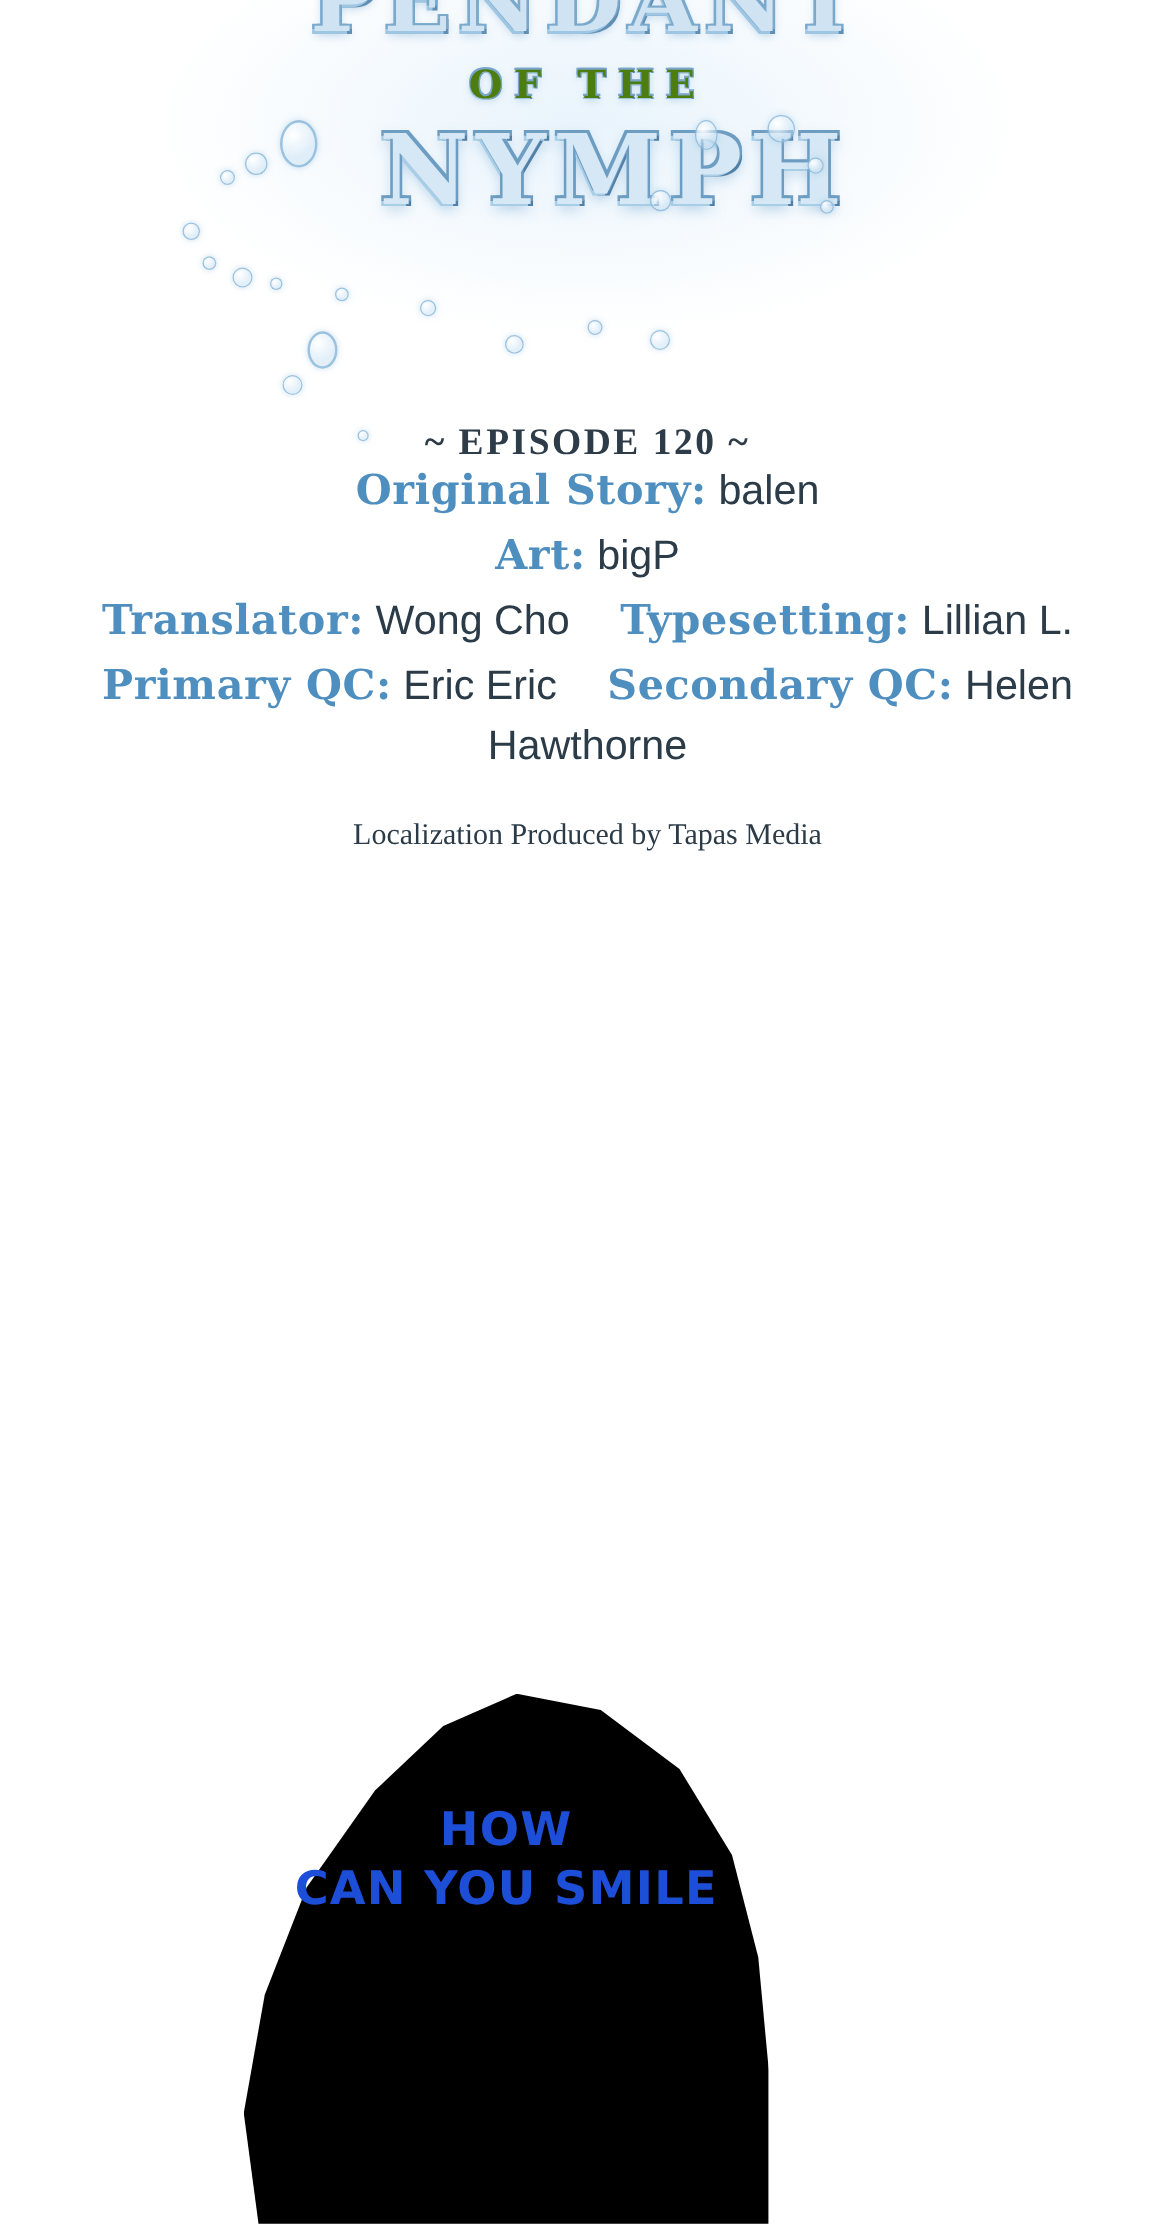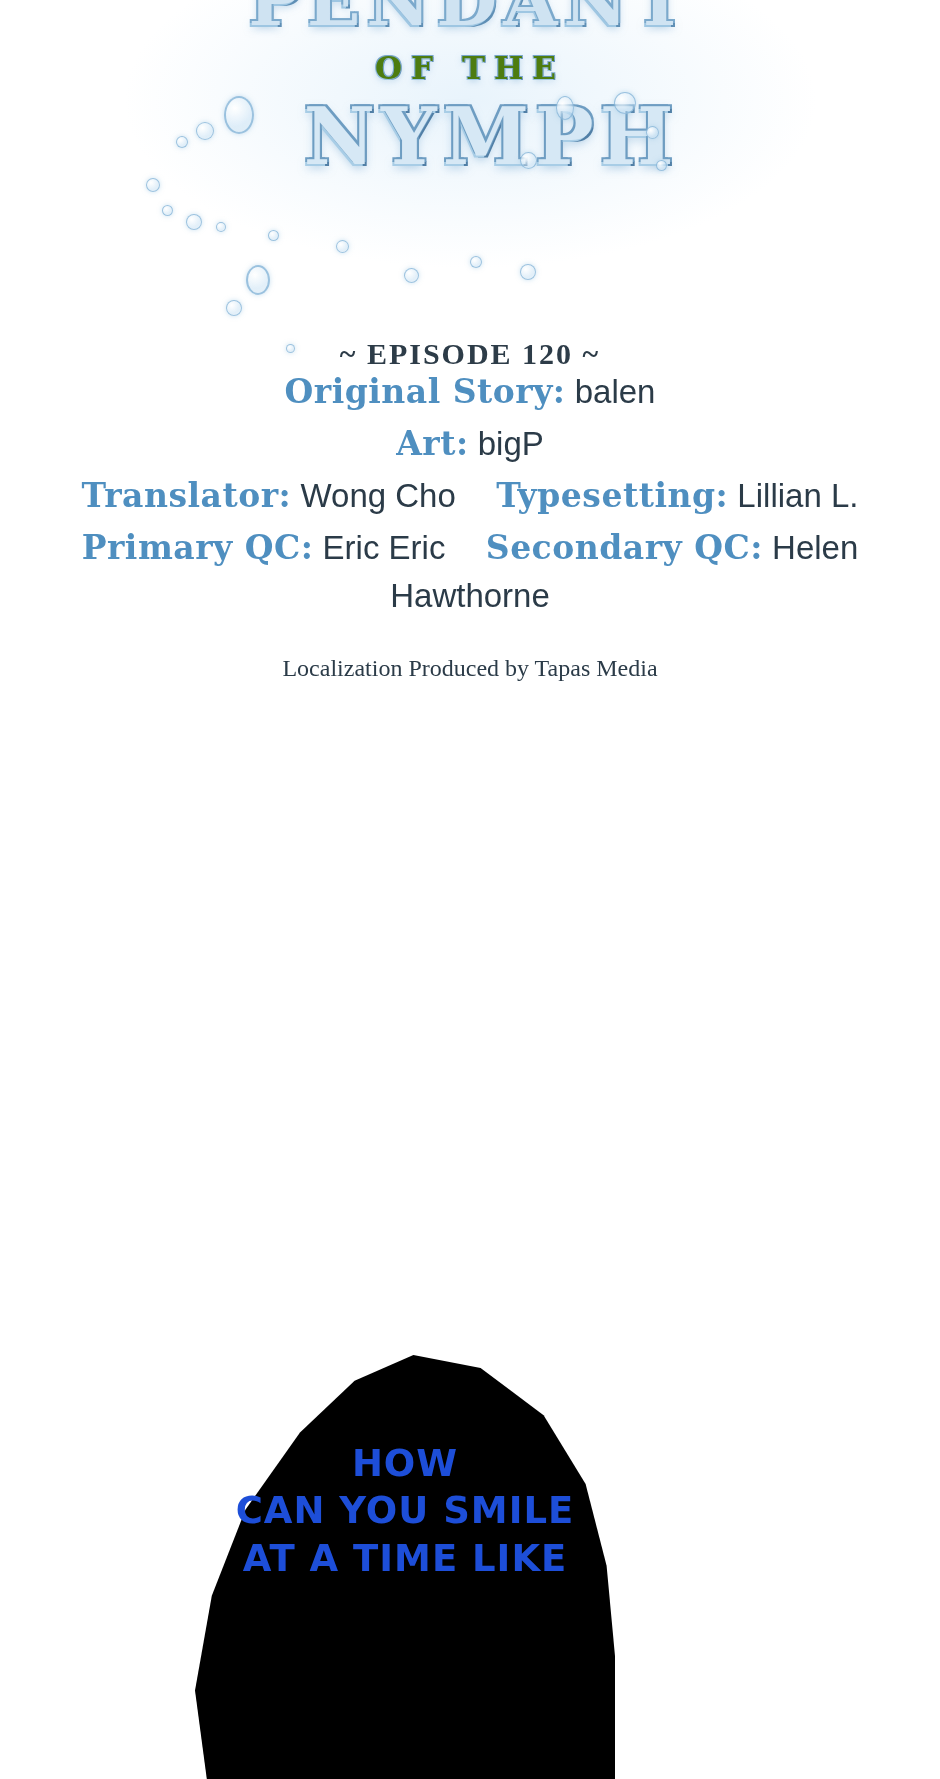--- a/index.html
+++ b/index.html
@@ -274,16 +274,15 @@
       <span class="credit-value">Helen Hawthorne</span>
     </div>
   </div>
 
   <div class="localization">Localization Produced by Tapas Media</div>
 
   <div class="panel-black"></div>
   <div class="panel-text">
     <div>HOW</div>
     <div>CAN YOU SMILE</div>
-    <div>AT A TIME LIKE</div>
   </div>
 
 </div>
 
 </body></html>

